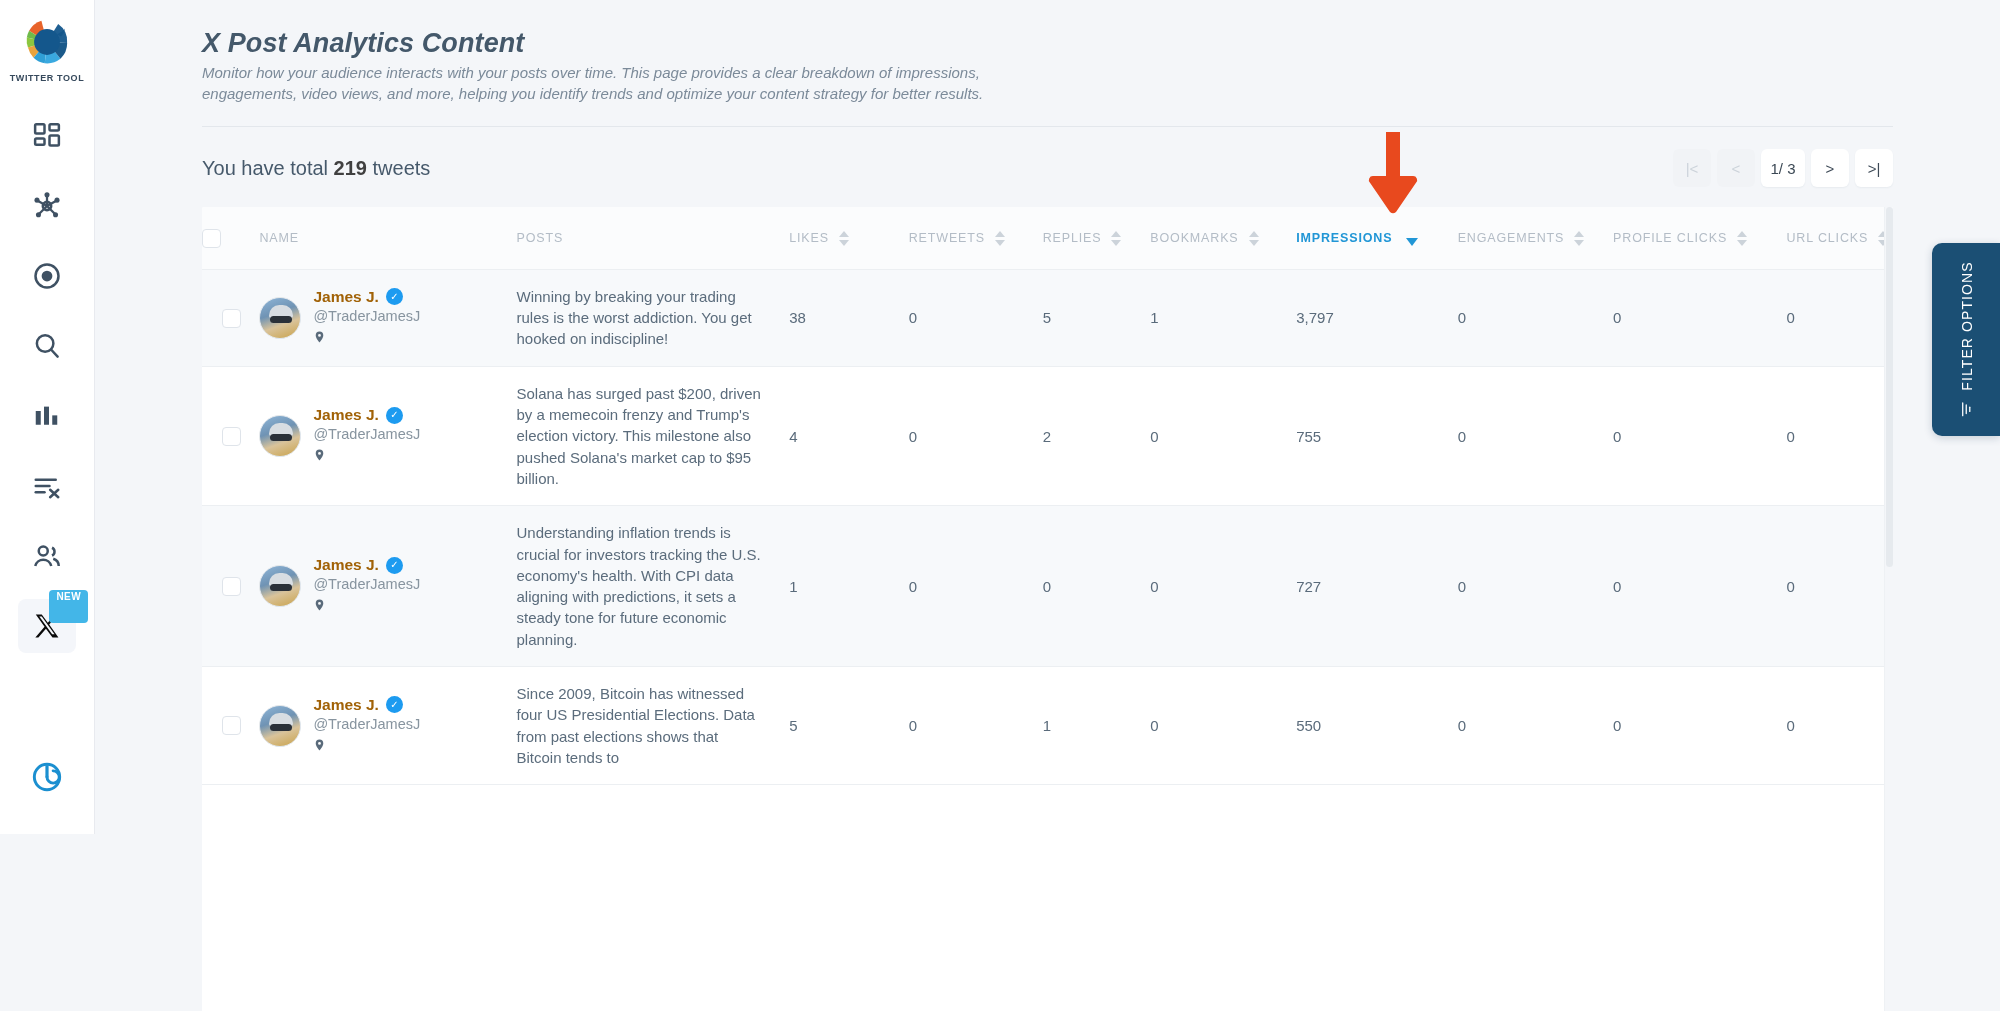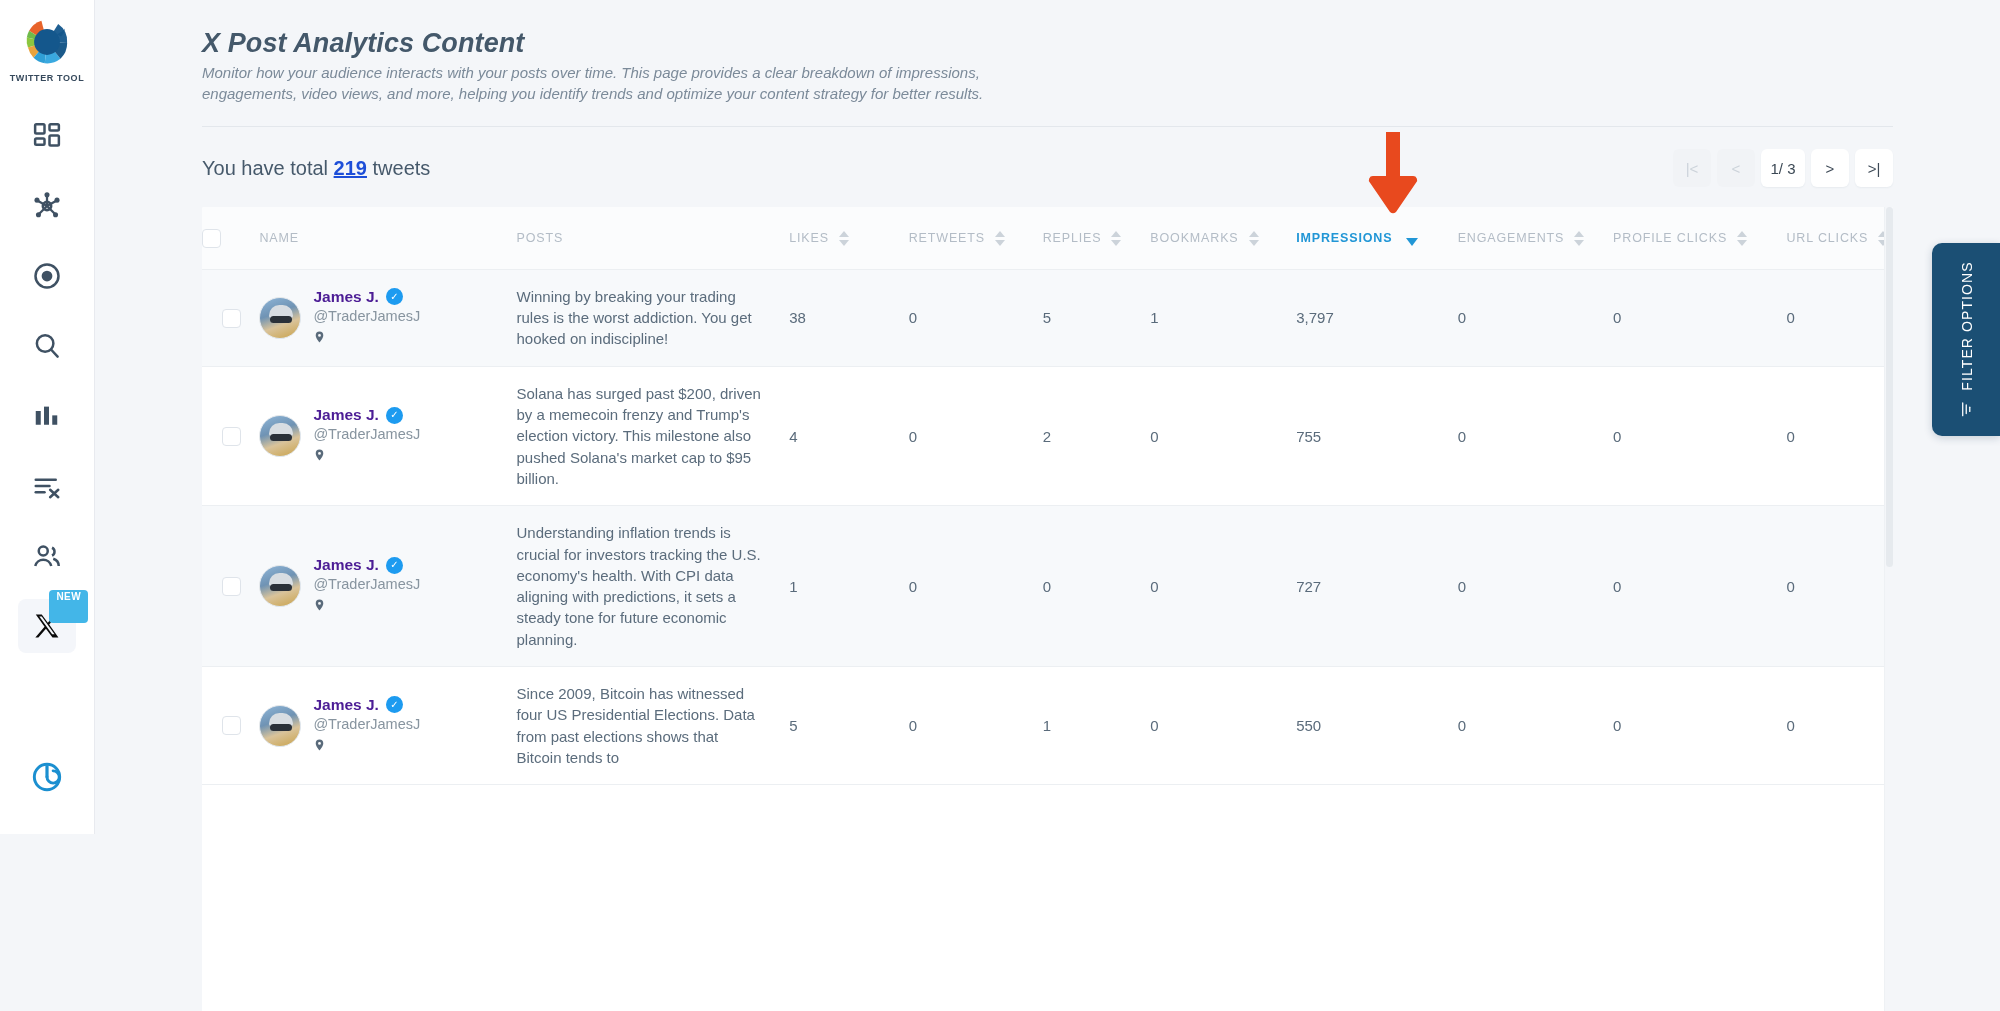--- a/index.html
+++ b/index.html
@@ -54,21 +54,21 @@
     color: #7b8a99; max-width: 800px;
   }
   .divider { margin: 22px 107px 0 107px; border-top: 1px solid #e3e7ec; }
 
   
   .meta-row {
     display: flex; align-items: center; justify-content: space-between;
     padding: 22px 107px 0 107px;
   }
   .total-text { font-size: 20px; color: #46596b; }
-  .total-text b { font-weight: 700; color: #1d4ed8; text-decoration: underline; }
+  .total-text b { font-weight: 700; color: #404040; }
 
   .pager { display: flex; gap: 6px; }
   .pg-btn {
     width: 38px; height: 38px; border-radius: 6px; background: #ffffff;
     display: flex; align-items: center; justify-content: center;
     font-size: 15px; color: #3e4a57; cursor: pointer; border: none;
     font-family: "Liberation Sans", sans-serif;
     box-shadow: 0 1px 2px rgba(40,60,90,.06);
   }
   .pg-btn.disabled { color: #ccd3da; background: #f1f3f6; box-shadow: none; cursor: default; }
@@ -124,21 +124,21 @@
   .avatar::before {
     content:""; position:absolute; left:9px; top:7px; width:24px; height:13px;
     background:#d8dde2; border-radius: 12px 12px 3px 3px;
   }
   .avatar::after {
     content:""; position:absolute; left:10px; top:18px; width:22px; height:7px;
     background:#2b3139; border-radius: 4px;
   }
   .nm-lines { display: flex; flex-direction: column; gap: 2px; }
   .nm-top { display: flex; align-items: center; gap: 7px; }
-  .nm-name { font-size: 15.5px; font-weight: 700; color: #4c1d95; }
+  .nm-name { font-size: 15.5px; font-weight: 700; color: #a16207; }
   .verified {
     width: 17px; height: 17px; border-radius: 50%; background: #1d9bf0;
     display: inline-flex; align-items: center; justify-content: center;
     color: #fff; font-size: 10px; line-height: 1;
   }
   .nm-handle { font-size: 14.5px; color: #87949f; }
   .pin { margin-top: 3px; }
   .post-text { font-size: 15px; line-height: 1.42; color: #5b6c7c; padding-right: 24px; }
 
   

